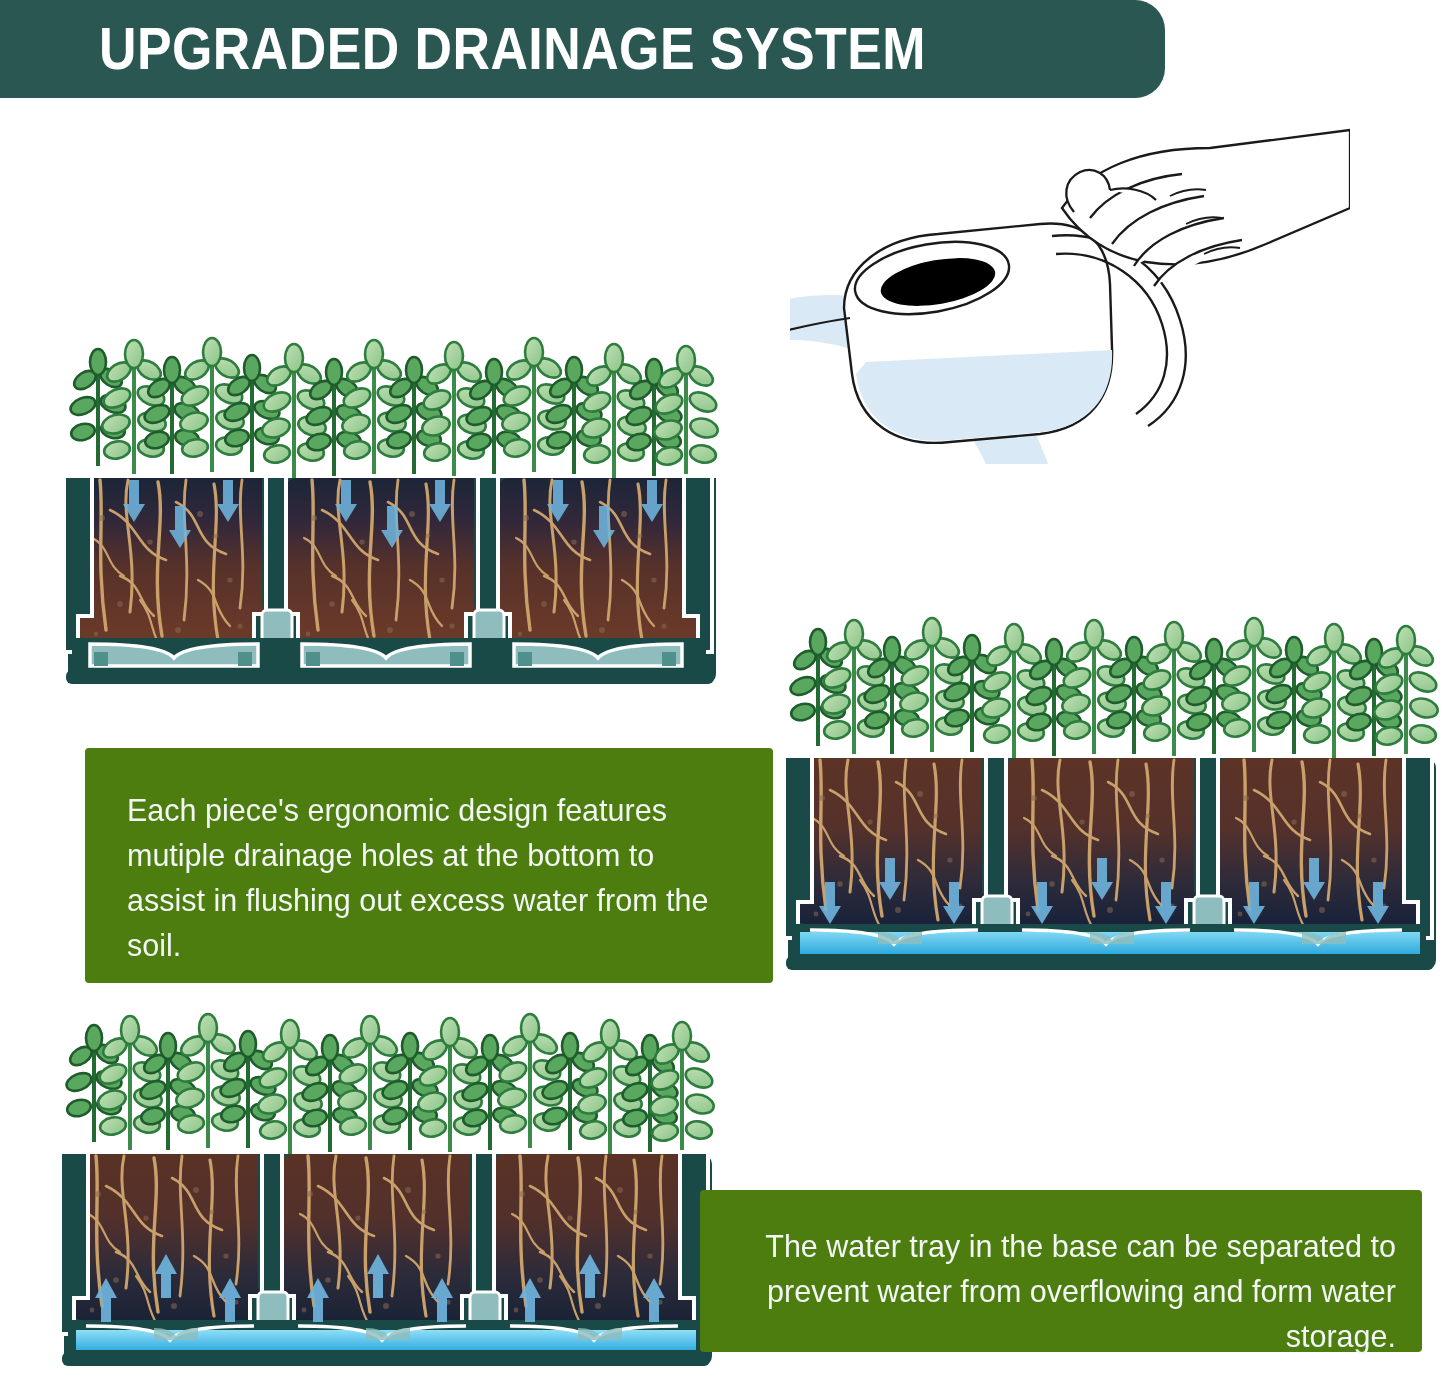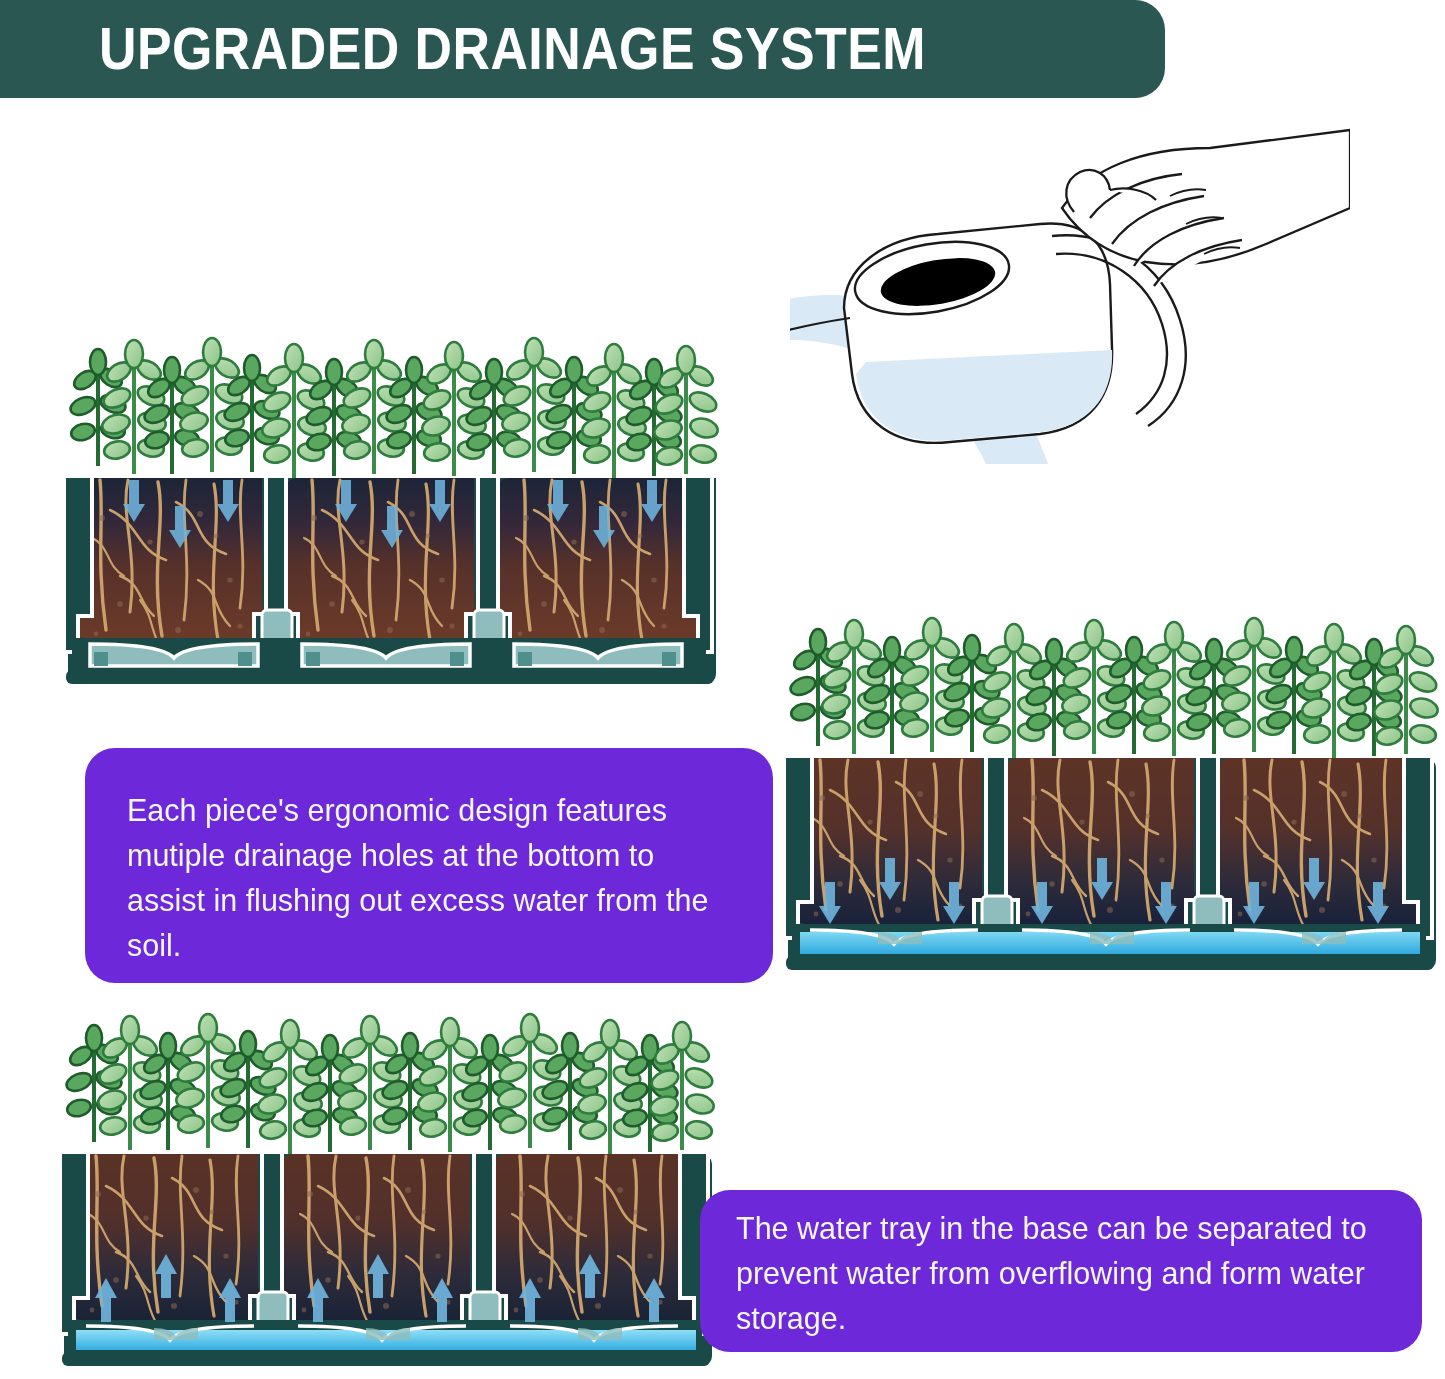--- a/index.html
+++ b/index.html
@@ -10,26 +10,26 @@
   .banner{position:absolute;left:-40px;top:0;width:1205px;height:98px;
           background:#2a5751;border-radius:0 30px 30px 0;
           display:flex;align-items:center;}
   .banner-title{color:#ffffff;font-size:59px;font-weight:bold;
                 letter-spacing:0.5px;padding-left:158px;
                 font-family:"Liberation Sans Narrow","Liberation Sans",sans-serif;
                 transform:scaleX(0.88);transform-origin:left center;
                 white-space:nowrap;}
 
   
-  .caption{position:absolute;background:#6d28d9;border-radius:30px;
+  .caption{position:absolute;background:#4d7c0f;border-radius:4px;
            color:#ffffff;box-sizing:border-box;}
   .caption p{margin:0;font-size:30.5px;line-height:1.48;color:#f2f7f5;
              font-family:"Liberation Sans","DejaVu Sans",sans-serif;}
   #caption-1{left:85px;top:748px;width:688px;height:235px;padding:40px 34px 0 42px;}
-  #caption-2{left:700px;top:1190px;width:722px;height:162px;padding:16px 26px 0 36px;}
+  #caption-2{left:700px;top:1190px;width:722px;height:162px;padding:34px 26px 0 36px;text-align:right;}
 
   
   .planter{position:absolute;}
   .planter svg{display:block;overflow:visible;}
 
   
   .watering{position:absolute;left:790px;top:112px;width:560px;height:390px;}
   .watering svg{display:block;}
 </style>
 </head>

